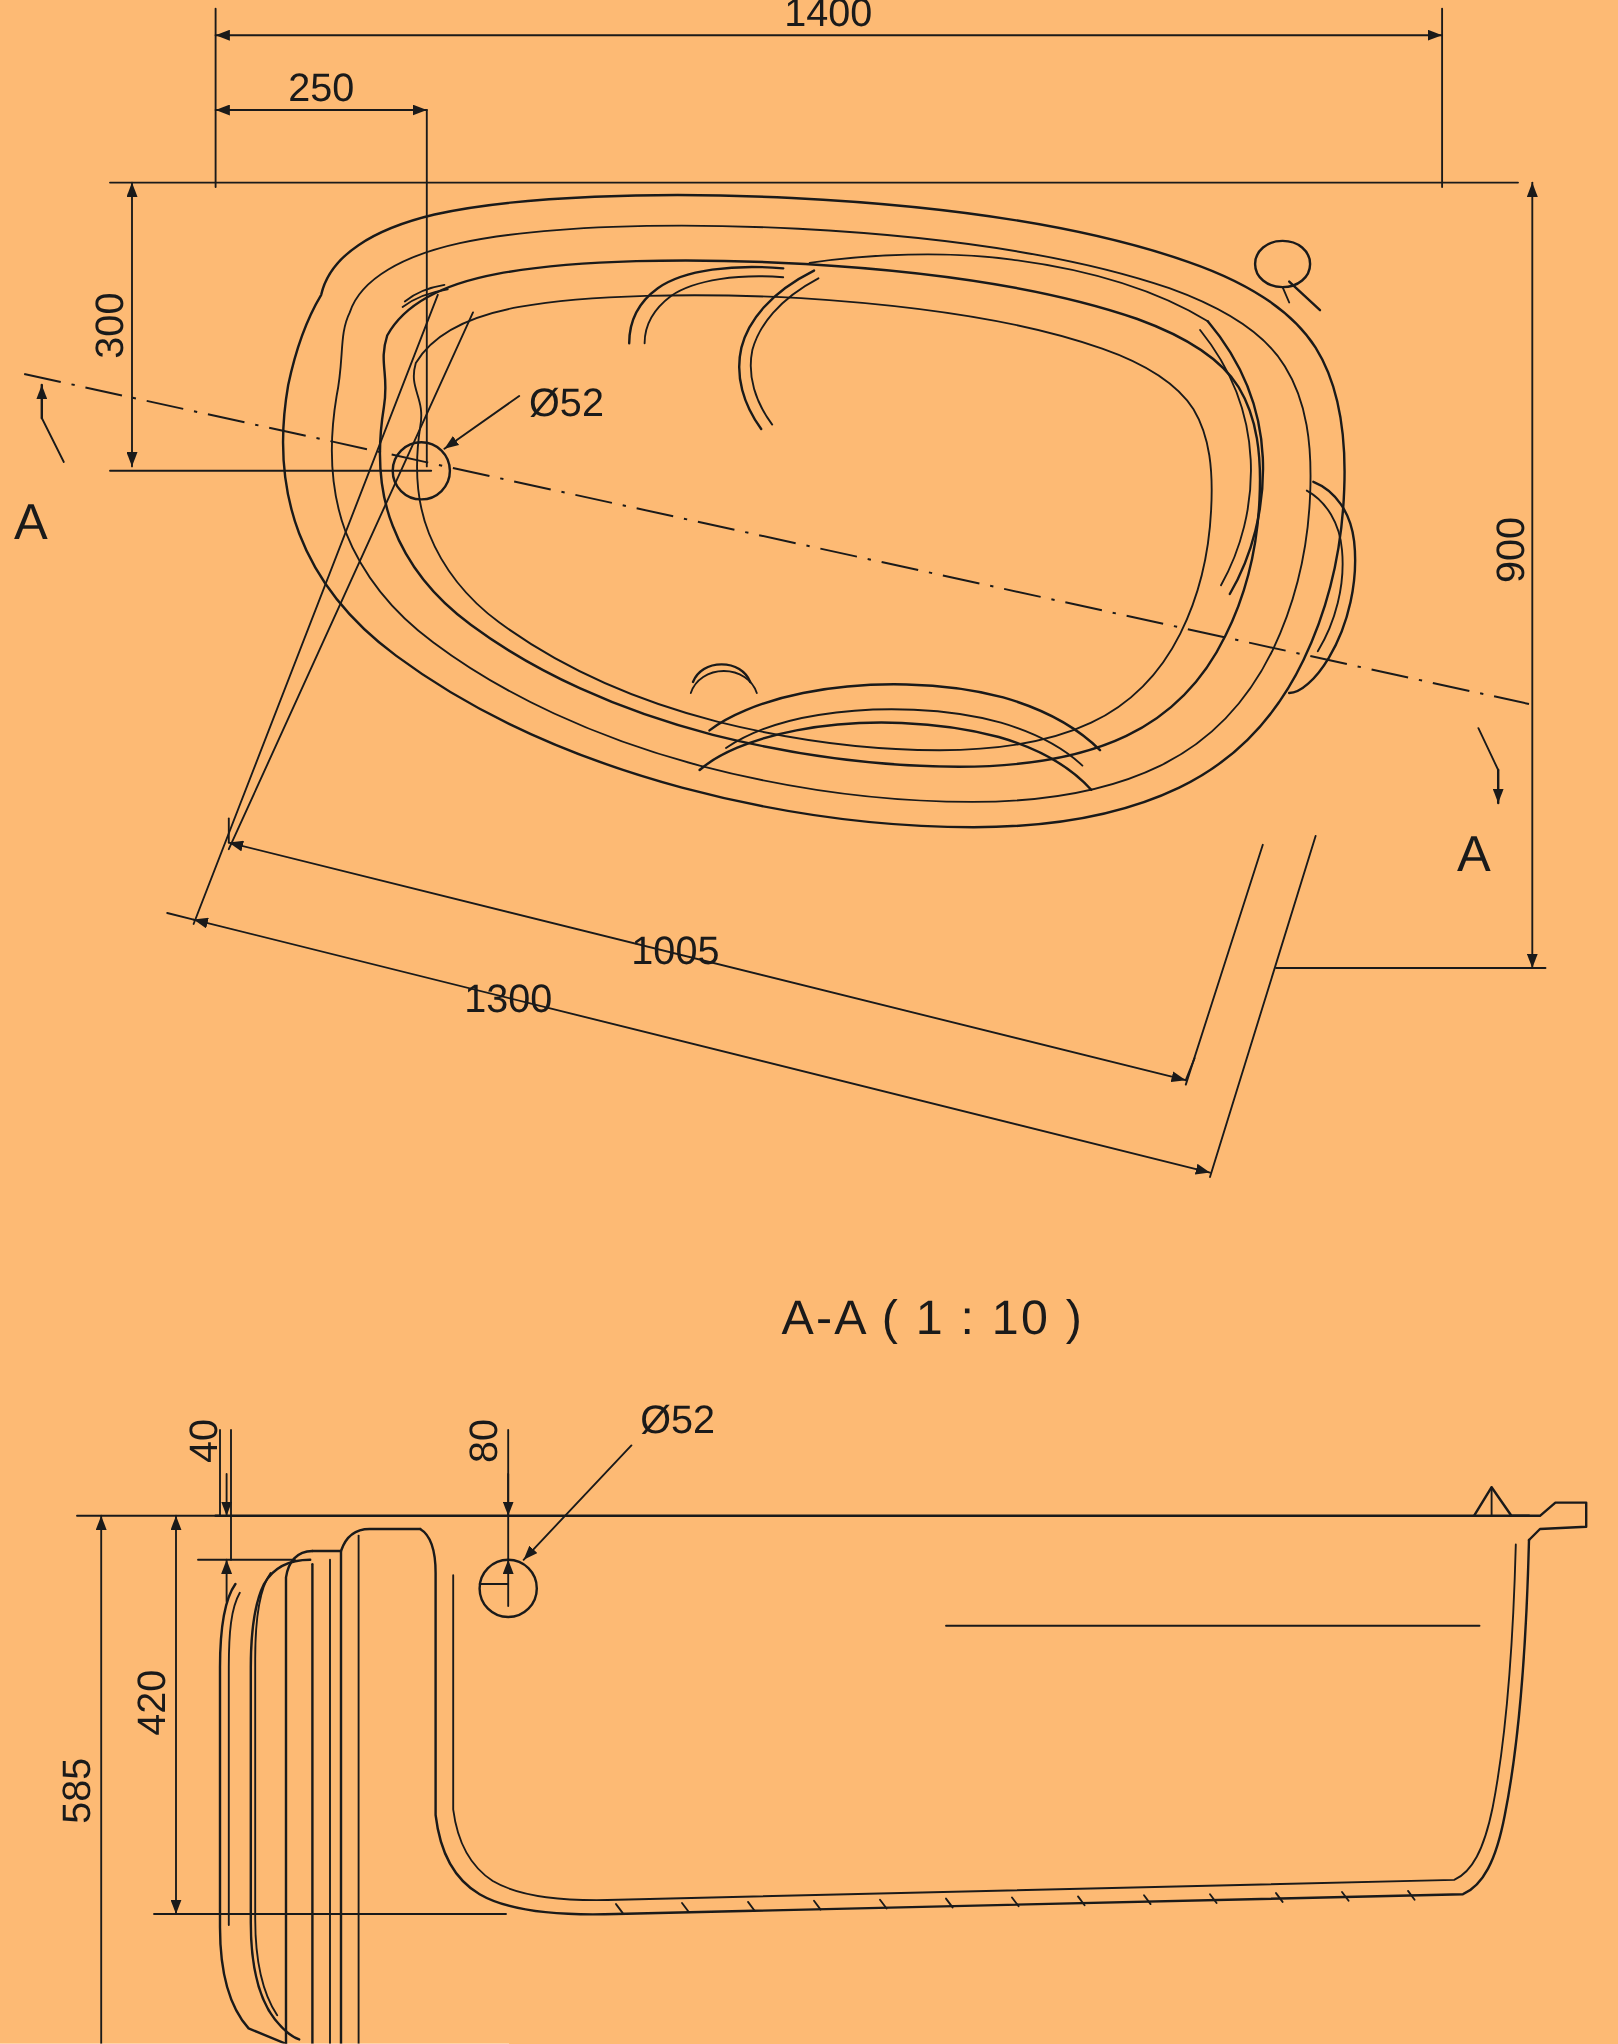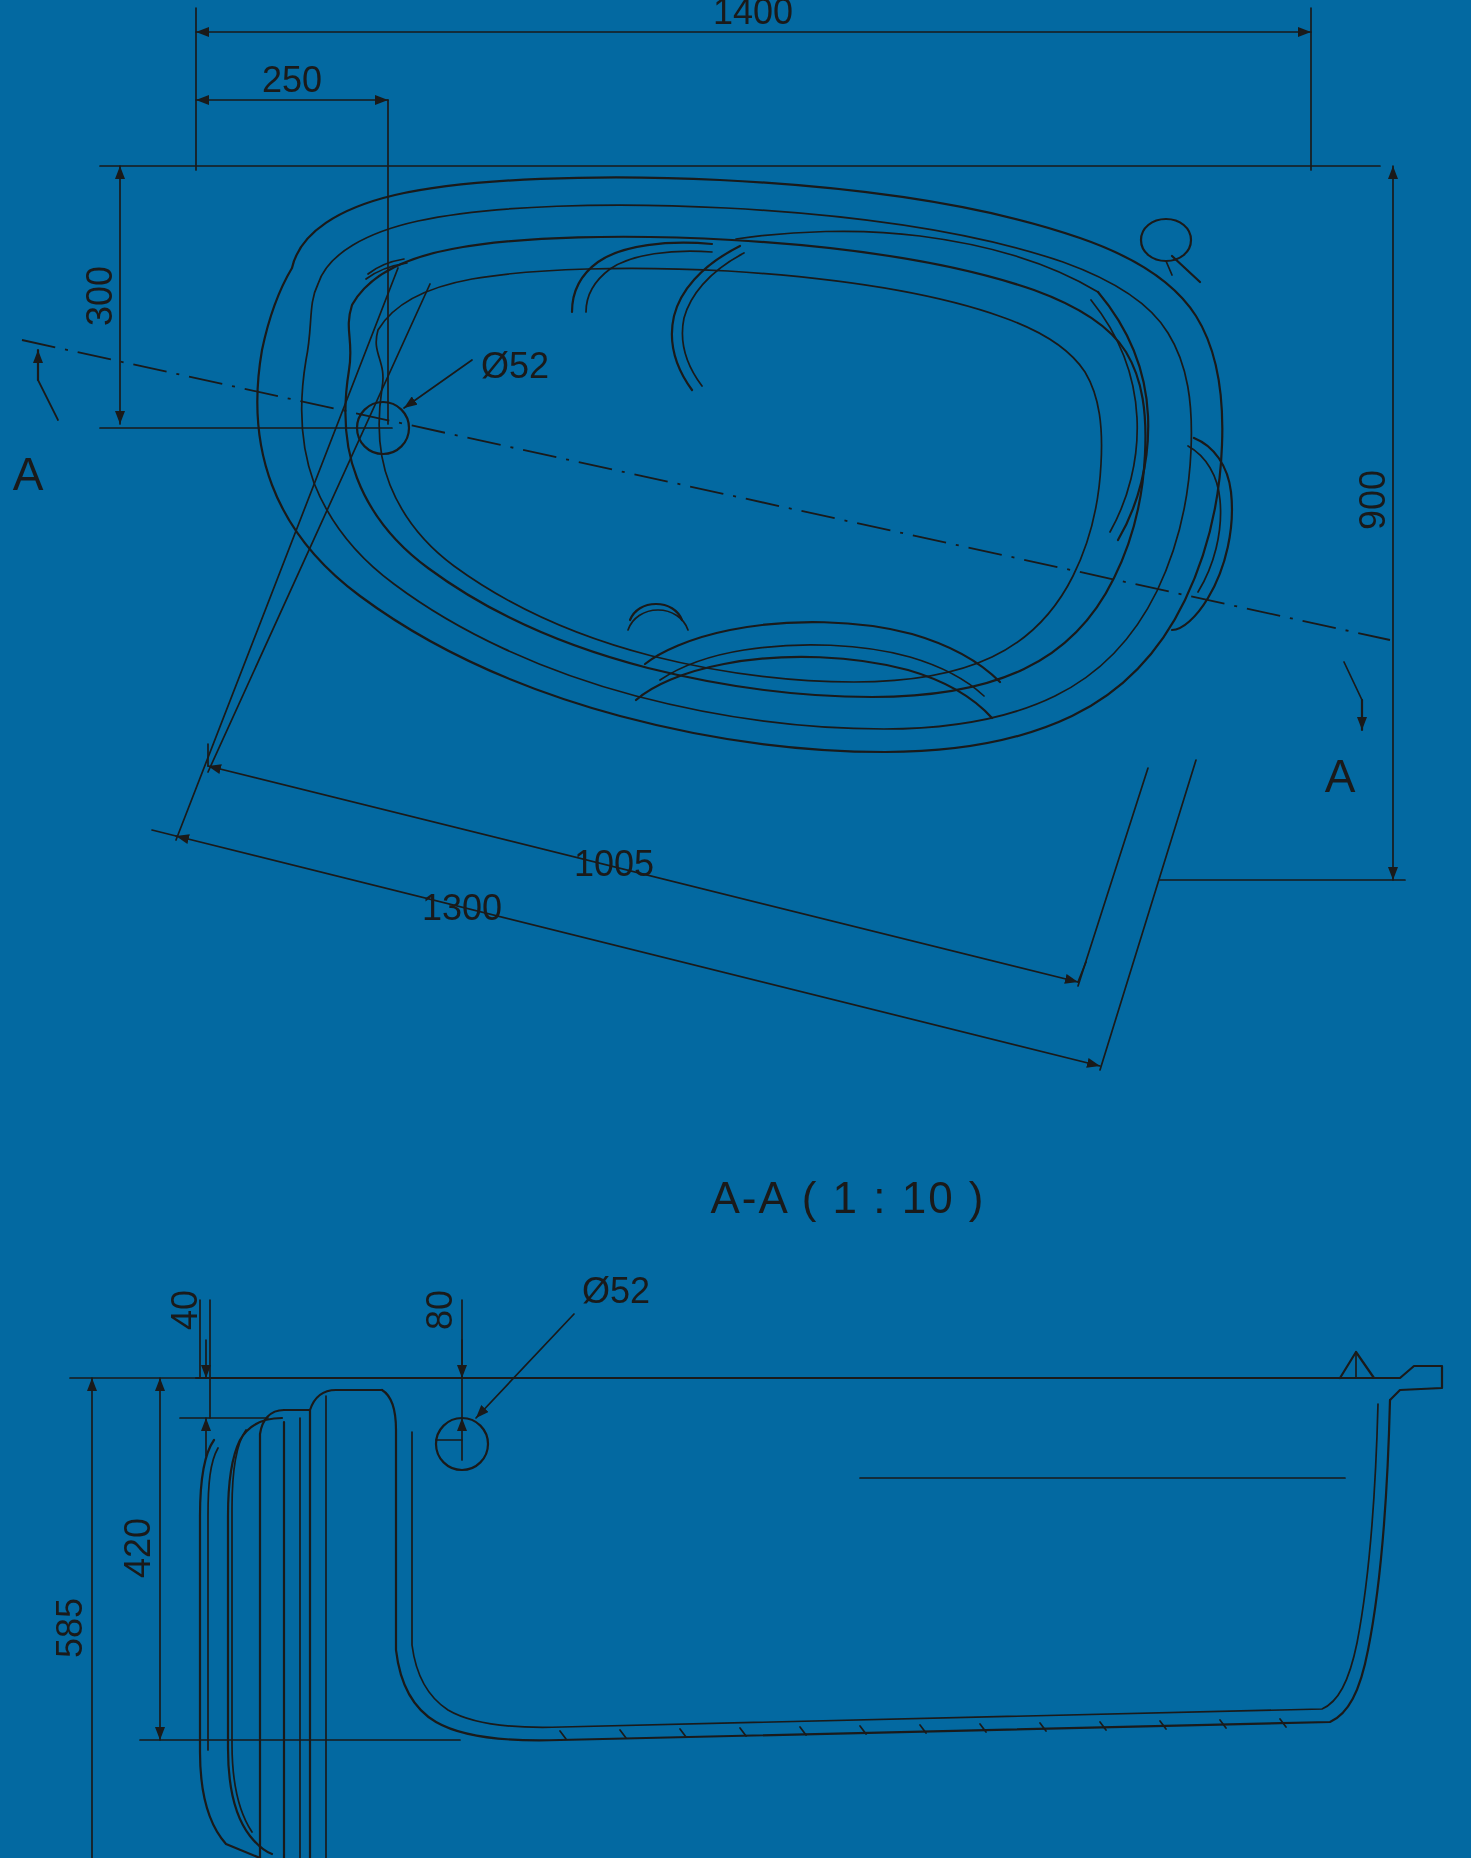--- a/index.html
+++ b/index.html
@@ -8,21 +8,21 @@
     background: #ffffff;
   }
   body {
     font-family: "Liberation Sans", sans-serif;
     color: #000000;
   }
   #sheet {
     position: relative;
     width: 1471px;
     height: 1858px;
-    background: #0369a1;
+    background: #fdba74;
     overflow: hidden;
   }
   svg.drawing {
     position: absolute;
     left: 0;
     top: 0;
     width: 1471px;
     height: 1858px;
   }
   .ln {

